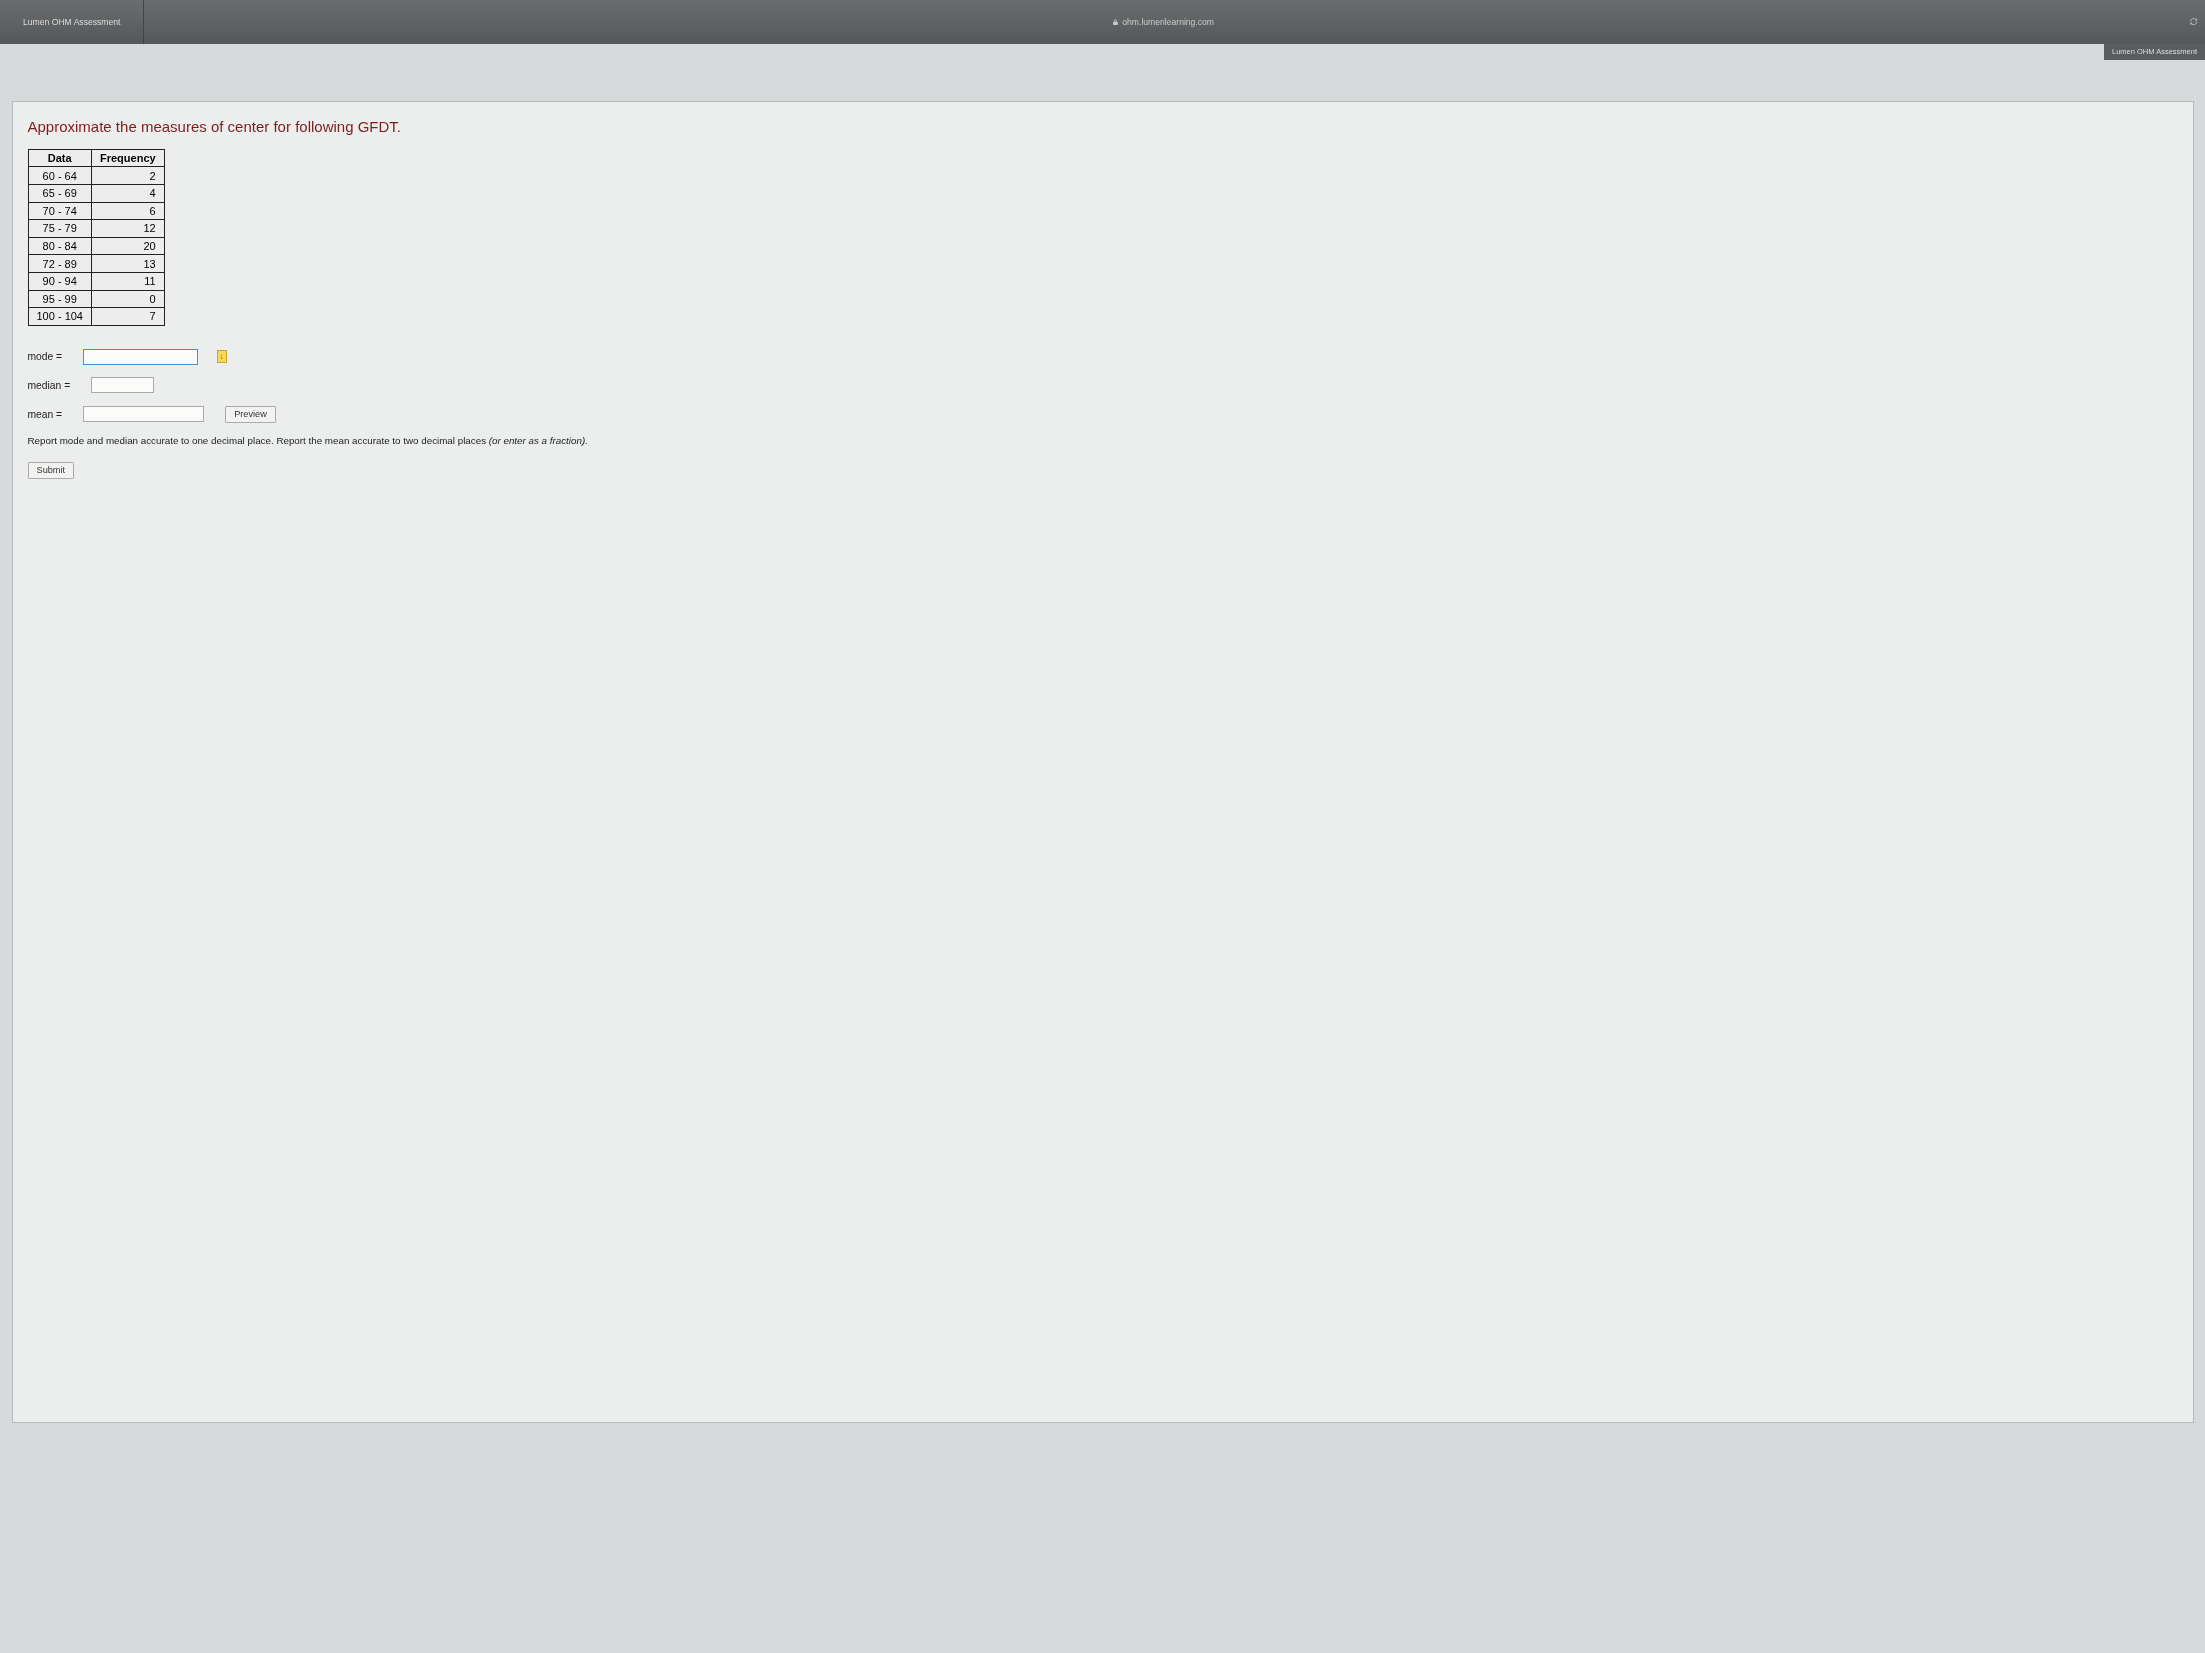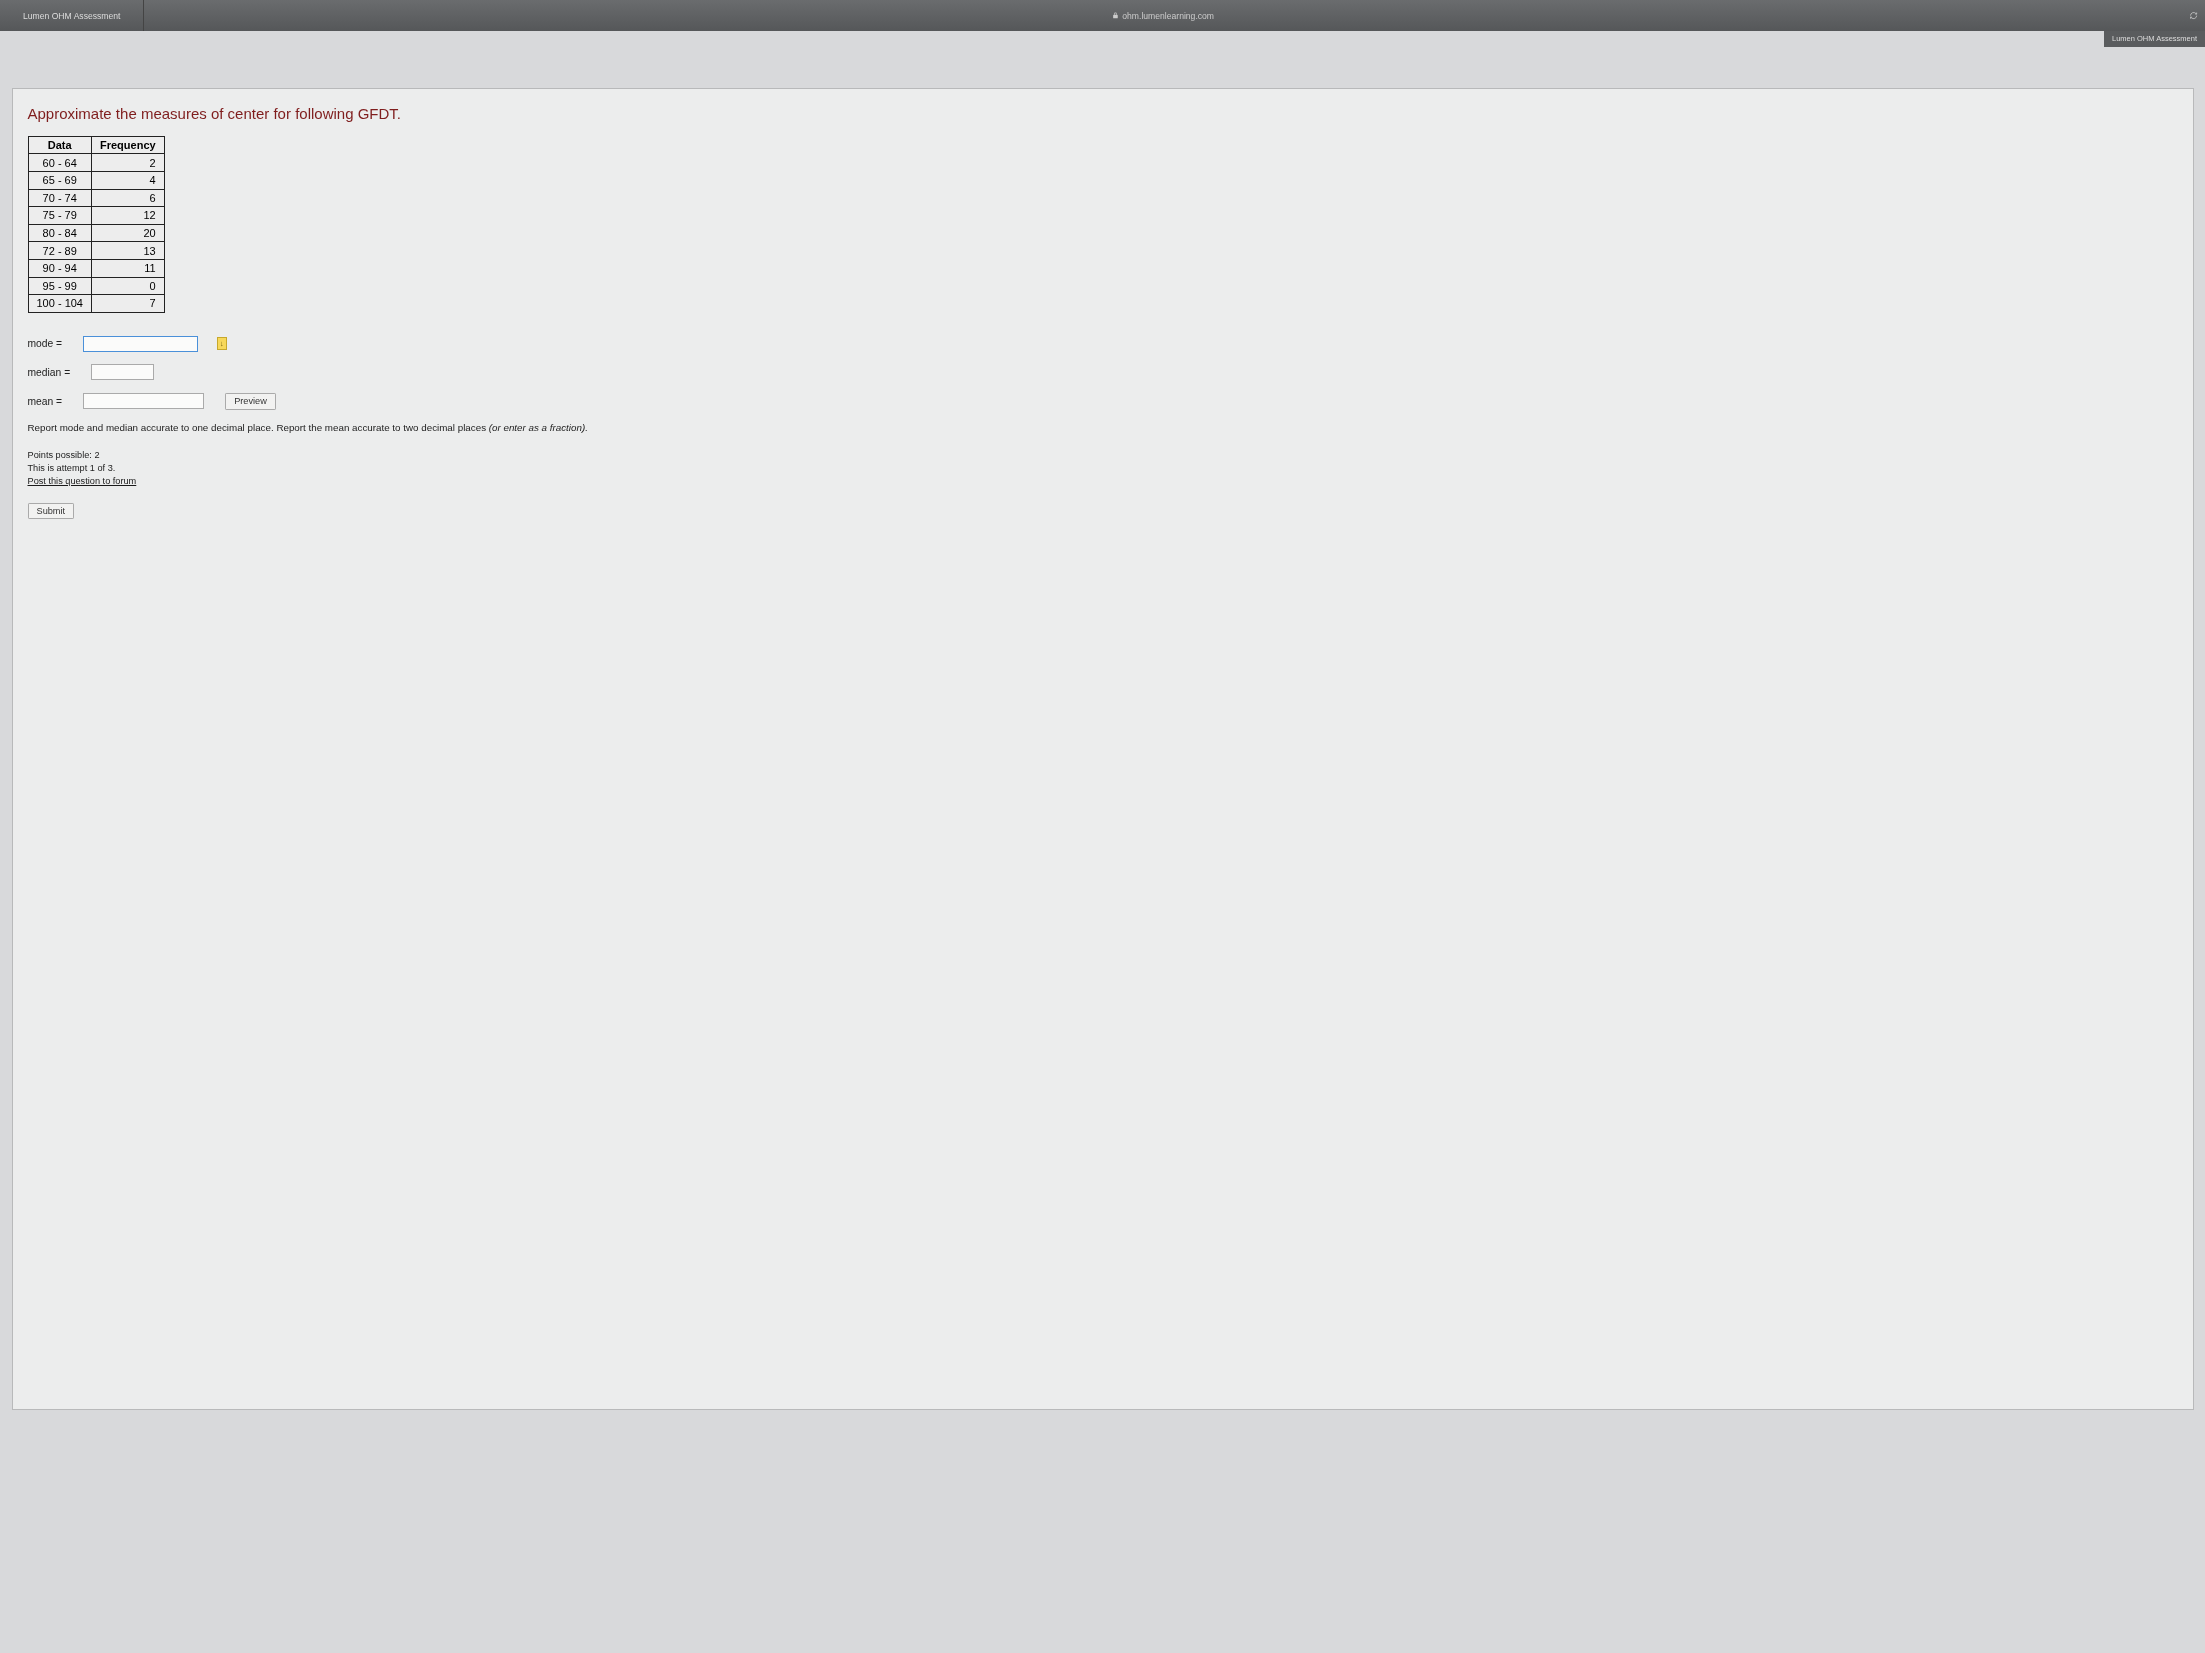--- a/index.html
+++ b/index.html
@@ -6,21 +6,21 @@
   body {
     font-family: -apple-system, BlinkMacSystemFont, "Segoe UI", Arial, sans-serif;
     background: #d8d9db;
     min-height: 100vh;
   }
   .browser-chrome {
     background: linear-gradient(to bottom, #6a6c6e, #555759);
     display: flex;
     align-items: center;
     padding: 0;
-    height: 31px;
+    height: 44px;
     color: #e0e0e0;
     font-size: 8.6px;
     position: relative;
   }
   .tab-area {
     display: flex;
     align-items: center;
     height: 100%;
     flex: 1;
   }
@@ -238,24 +238,19 @@
   <div class="answer-row">
     <span>mean =</span>
     <input type="text" style="width: 121px;" value="">
     <button class="preview-btn">Preview</button>
   </div>
 
   <div class="instructions">
     <span>Report mode and median accurate to one decimal place. Report the mean accurate to two decimal places </span><span class="italic">(or enter as a fraction).</span>
   </div>
 
-  <div class="meta">
-    <div>Points possible: 2</div>
-    <div>This is attempt 1 of 3.</div>
-    <a href="#">Post this question to forum</a>
-  </div>
 
   <div class="submit-wrap">
     <button class="submit-btn">Submit</button>
   </div>
 
 </div>
 
 
 </body></html>

